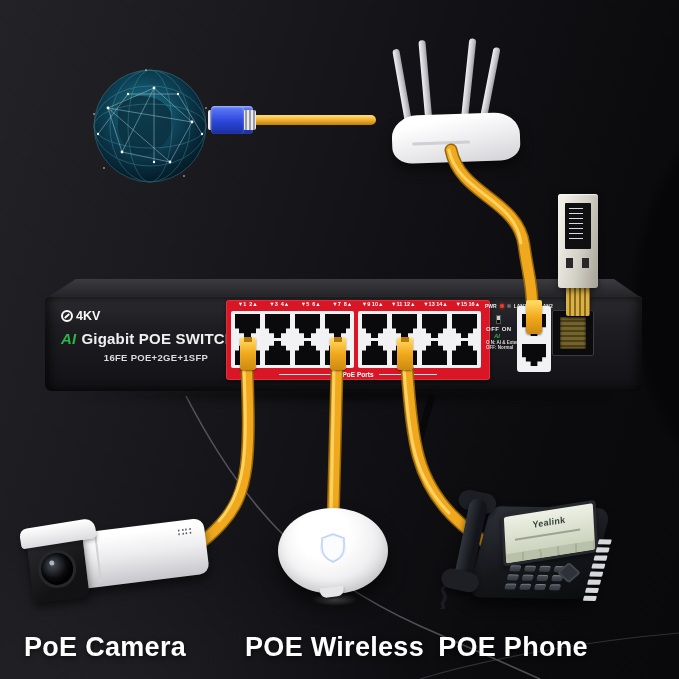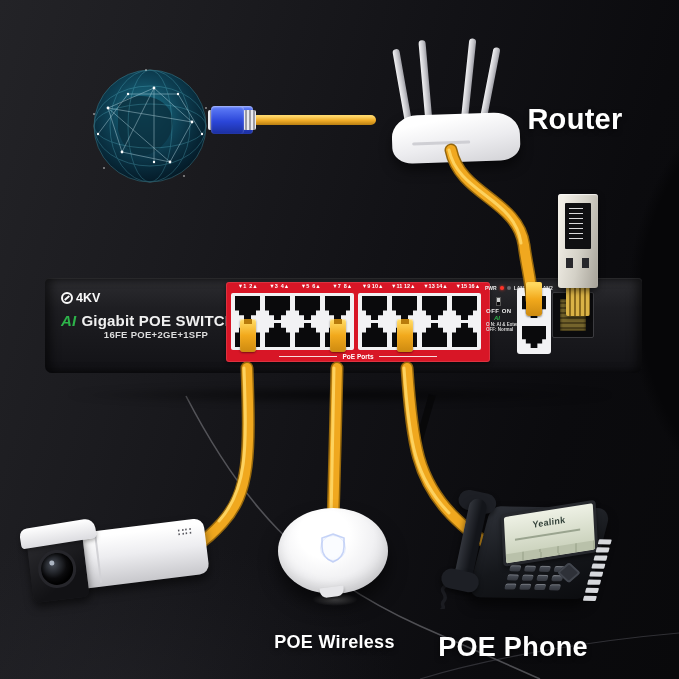--- a/index.html
+++ b/index.html
@@ -48,32 +48,32 @@
   
   svg.cables{left:0;top:0;width:679px;height:679px;pointer-events:none;}
   
   .sw-top{left:48px;top:279px;width:592px;height:18px;
     clip-path:polygon(28px 0,566px 0,592px 18px,0 18px);
     background:linear-gradient(180deg,#3c3c40,#242428);}
   .sw-shadow{left:62px;top:386px;width:556px;height:18px;border-radius:50%;
     background:radial-gradient(ellipse,rgba(0,0,0,.65),rgba(0,0,0,0) 70%);filter:blur(3px);}
   .kickstand{left:421px;top:394px;width:7px;height:56px;background:#060607;opacity:.8;
     transform:rotate(16deg);}
-  .sw-front{left:45px;top:278px;width:597px;height:95px;border-radius:4px 4px 7px 7px;
+  .sw-front{left:45px;top:296px;width:597px;height:95px;border-radius:4px 4px 7px 7px;
     background:linear-gradient(180deg,#2d2d31 0%,#1e1e22 32%,#121216 100%);
     box-shadow:inset 0 1px 1px rgba(255,255,255,.07),inset -6px 0 10px rgba(0,0,0,.5),inset 6px 0 10px rgba(0,0,0,.5);}
   
   .sw-brand{position:absolute;left:16px;top:13px;width:200px;color:#eee;}
   .logo-row{display:flex;align-items:center;gap:3px;font-size:12.5px;font-weight:bold;color:#fafafa;}
   .logo-circle{width:12px;height:12px;border:2px solid #fafafa;border-radius:50%;position:relative;}
   .logo-circle::after{content:"";position:absolute;left:1px;top:3px;width:6px;height:2px;
     background:#fafafa;transform:rotate(-40deg);}
   .title-row{margin-top:7px;font-size:15px;font-weight:bold;color:#f0f0f0;letter-spacing:.2px;white-space:nowrap;}
   .title-row .ai{color:var(--ai-green,#2db34a);font-style:italic;margin-right:5px;}
-  .sw-subtitle{font-size:9.5px;font-weight:bold;color:#dcdcdc;text-align:center;width:190px;letter-spacing:.3px;}
+  .sw-subtitle{margin-top:5px;font-size:9.5px;font-weight:bold;color:#dcdcdc;text-align:center;width:190px;letter-spacing:.3px;}
   
   .red-panel{position:absolute;left:181px;top:4px;width:264px;height:80px;border-radius:3px;
     background:var(--panel-red,#d81626);
     box-shadow:inset 0 0 0 1px rgba(255,255,255,.12),0 2px 4px rgba(0,0,0,.45);}
   .plabel-row{display:flex;height:11px;padding:1px 6px 0;}
   .plabel-group{flex:1;display:flex;justify-content:space-around;}
   .plabel-group span{color:#fff;font-size:5.5px;font-weight:bold;white-space:pre;}
   .pgroups{display:flex;gap:4px;padding:0 5px;}
   .port-group{background:#f2f2f4;border-radius:2px;padding:2px;display:grid;
     grid-template-columns:repeat(4,29px);grid-auto-rows:26px;gap:1px;}
@@ -472,16 +472,16 @@
         <div class="skey"></div>
         <div class="skey"></div>
         <div class="skey"></div>
         <div class="skey"></div>
       </div>
     <div class="hs-cap top"></div>
     <div class="hs-bar"></div>
     <div class="hs-cap bot"></div>
   </div>
 
-  <div class="label" style="left:515px;top:103px;width:120px;font-size:29px;">Router</div>
-  <div class="label" style="left:237px;top:632px;width:195px;font-size:18px;">POE Wireless</div>
+  <div class="label" style="left:10px;top:632px;width:190px;font-size:27px;">PoE Camera</div>
+  <div class="label" style="left:237px;top:632px;width:195px;font-size:27px;">POE Wireless</div>
   <div class="label" style="left:423px;top:632px;width:180px;font-size:27px;">POE Phone</div>
 </div>
 
 </body></html>

